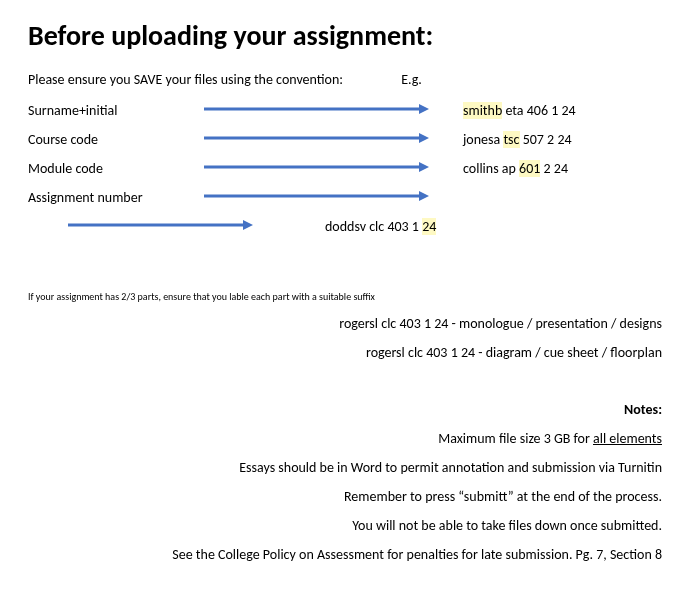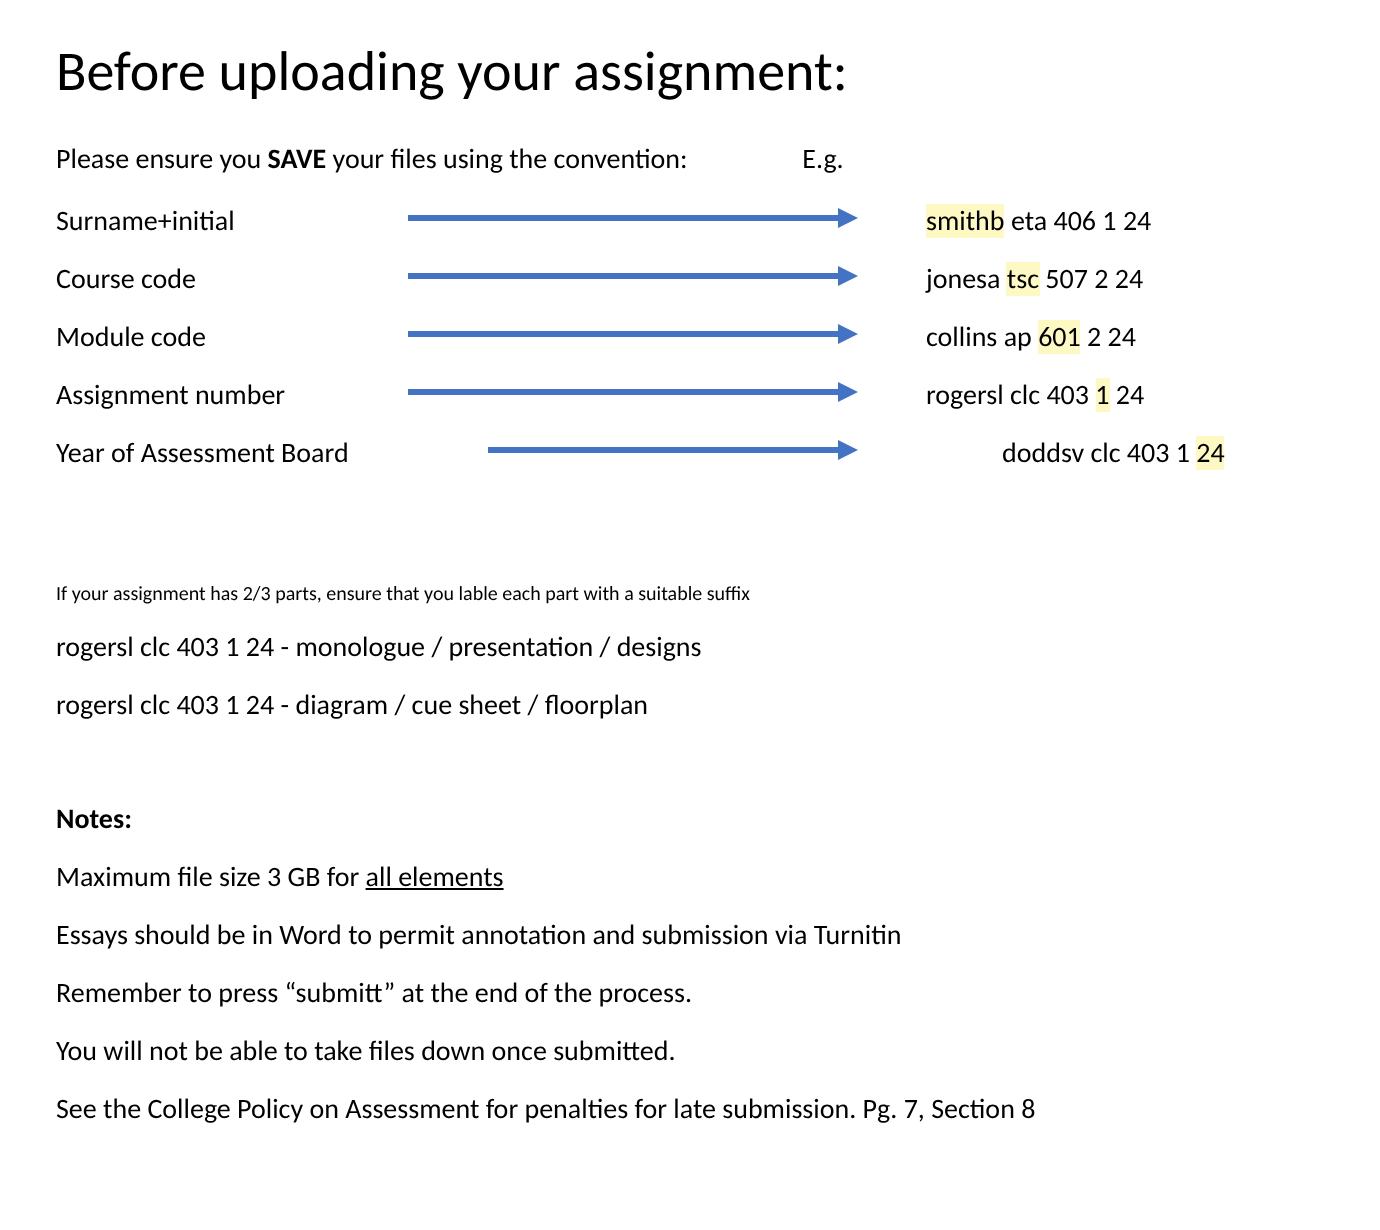--- a/index.html
+++ b/index.html
@@ -11,34 +11,34 @@
     width: 690px;
     height: 615px;
     overflow: hidden;
   }
   .page {
     padding: 18px 28px 10px 28px;
   }
   .title {
     font-size: 28px;
     margin: 0 0 18px 0;
-    font-weight: 400;
+    font-weight: 700;
   }
   .intro {
     font-size: 14px;
     margin-bottom: 14px;
   }
   .intro .left {
     display: inline-block;
     width: 370px;
   }
   .intro .right {
     display: inline-block;
   }
-  .strong { font-weight: 700; }
+  .strong { font-weight: 400; }
   .row {
     display: flex;
     align-items: center;
     margin-bottom: 12px;
     font-size: 14px;
     gap: 16px;
   }
   .label {
     width: 160px;
     flex: none;
@@ -55,20 +55,21 @@
     background: #fef9c3;
   }
   .parts-intro {
     margin-top: 55px;
     font-size: 10px;
     line-height: 1.3;
   }
   .part-example, .notes-heading, .note-line {
     font-size: 14px;
     margin-top: 12px;
+    text-align: right;
   }
   .notes-heading {
     font-weight: 700;
     margin-top: 40px;
     margin-bottom: 4px;
   }
   .underline { text-decoration: underline; }
 </style>
 </head>
 <body>
@@ -124,27 +125,23 @@
   </div>
 
   <div class="row">
     <div class="label">Assignment number</div>
     <div class="arrow-wrap">
       <svg height="12" width="225">
         <line x1="0" y1="6" x2="217" y2="6" stroke="#4472C4" stroke-width="3"></line>
         <polygon points="215,1 225,6 215,11" fill="#4472C4"></polygon>
       </svg>
     </div>
-    <div class="examples">
-      <span>rogersl clc 403 </span><span class="hl">1</span><span> 24</span>
-    </div>
   </div>
 
   <div class="row">
-    <div class="label">Year of Assessment Board</div>
     <div class="arrow-wrap" style="margin-left: 40px; margin-right: 56px;">
       <svg height="12" width="185">
         <line x1="0" y1="6" x2="177" y2="6" stroke="#4472C4" stroke-width="3"></line>
         <polygon points="175,1 185,6 175,11" fill="#4472C4"></polygon>
       </svg>
     </div>
     <div class="examples">
       <span>doddsv clc 403 1 </span><span class="hl">24</span><span></span>
     </div>
   </div>

